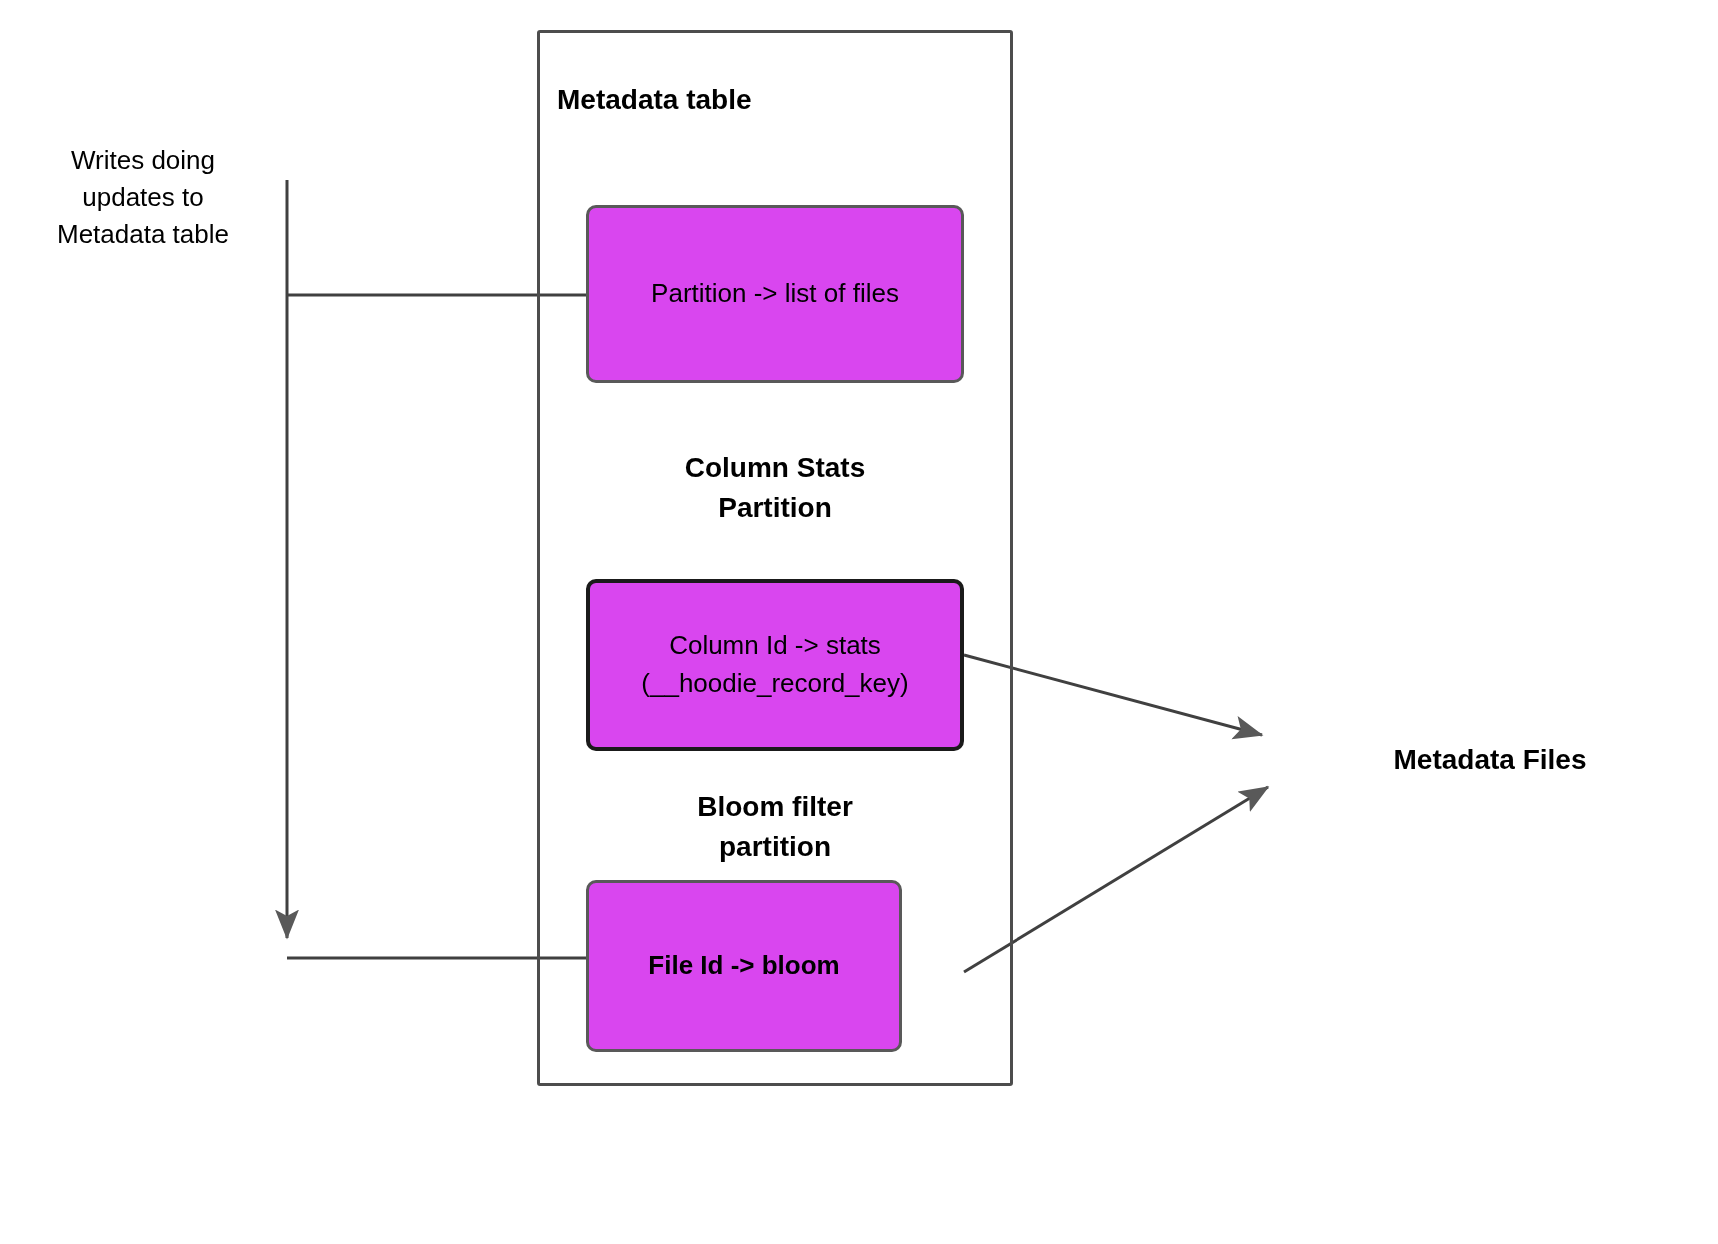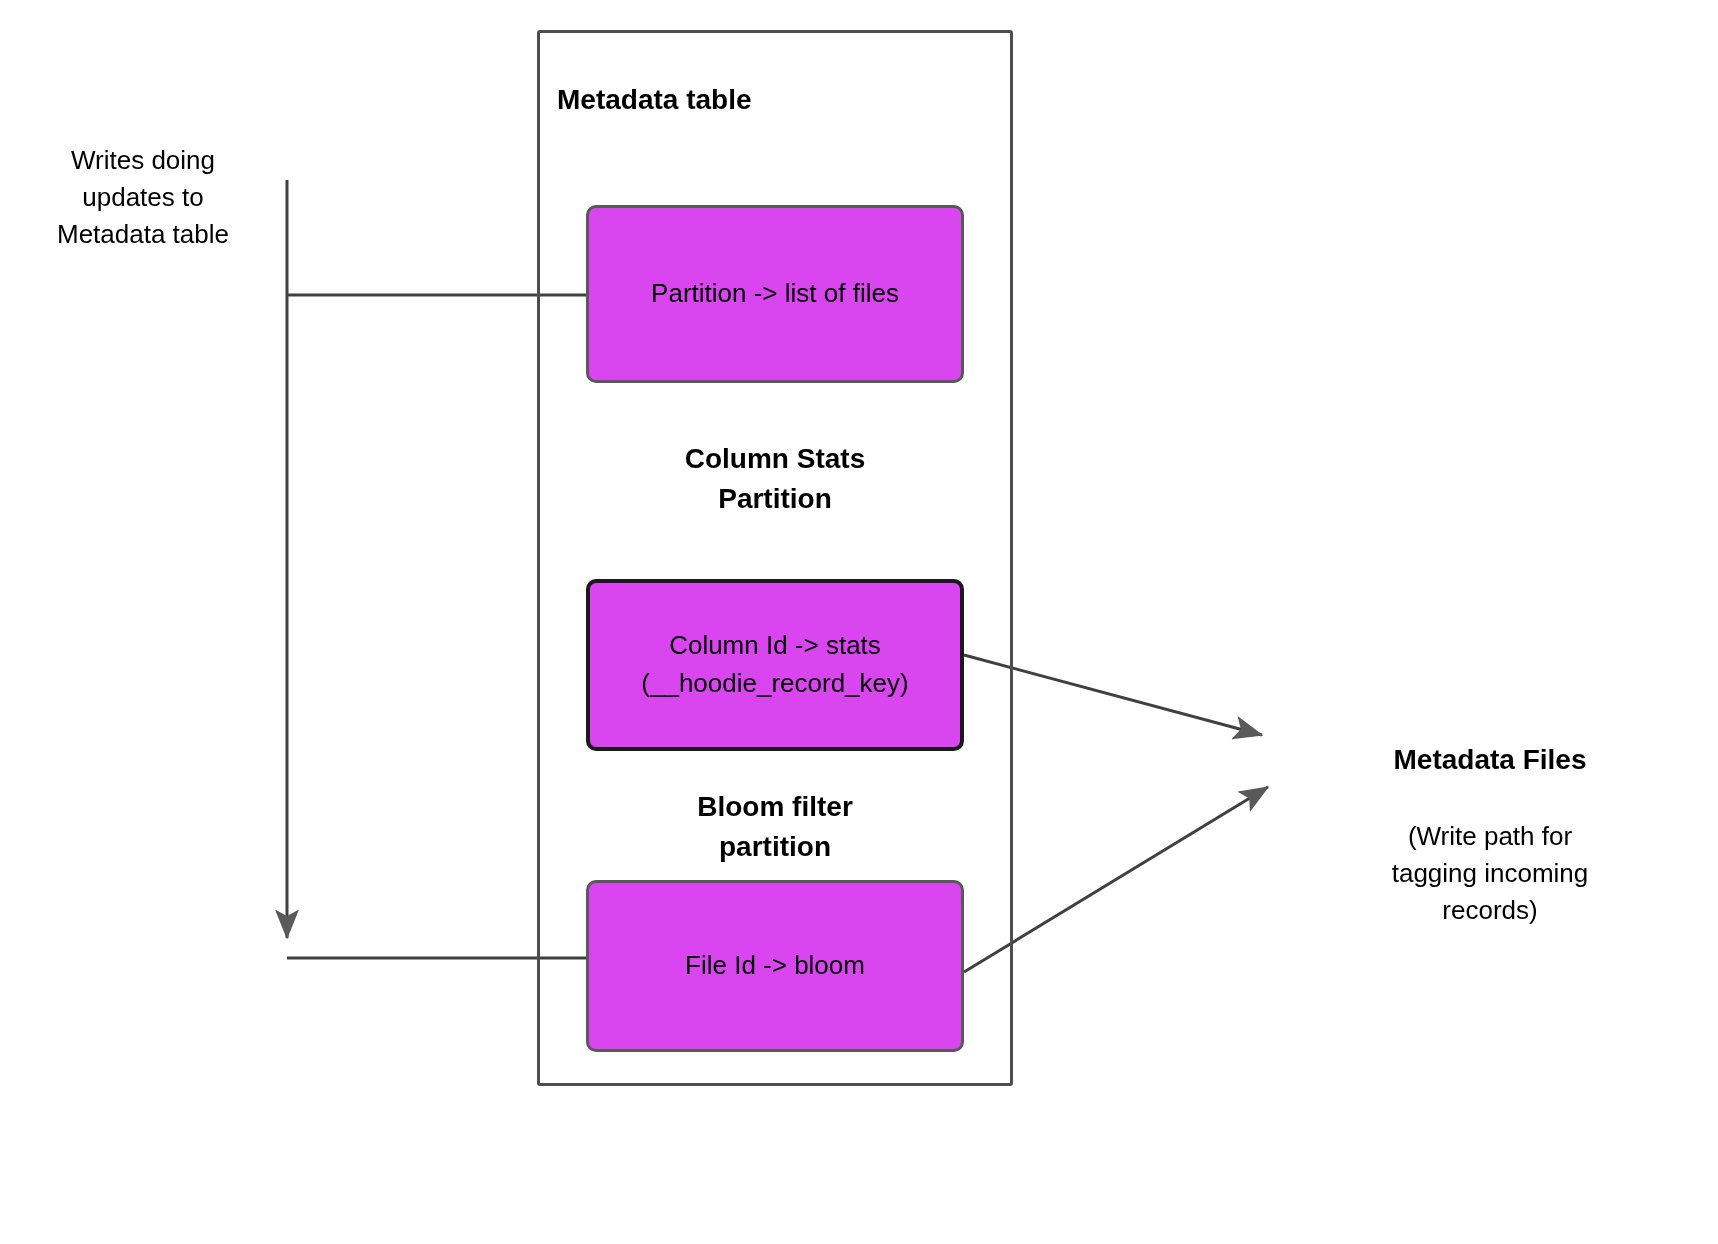--- a/index.html
+++ b/index.html
@@ -54,21 +54,21 @@
   }
 
   .part-title {
     width: 420px;
     left: 565px;
     font-size: 28px;
     font-weight: 700;
     text-align: center;
   }
   .files-title   { top: 148px; }
-  .colstats-title{ top: 439px; }
+  .colstats-title{ top: 448px; }
   .bloom-title   { top: 787px; }
 
   .mi-title {
     left: 1290px;
     top: 740px;
     width: 400px;
     font-size: 28px;
     font-weight: 700;
     text-align: center;
   }
@@ -122,23 +122,24 @@
     left: 586px;
     top: 533px;
     width: 378px;
     height: 172px;
     border: 4px solid #1a1a1a;
     margin-top: 46px;
   }
   .box-bloom {
     left: 586px;
     top: 880px;
-    width: 378px;
+    width: 316px;
     height: 172px;
     border: 3px solid #595959;
+    font-weight: bold;
   }
 </style>
 </head>
 <body>
 
 <div id="canvas">
 
   <svg id="wires" viewBox="0 0 1718 1244" xmlns="http://www.w3.org/2000/svg">
     <defs>
       <marker id="arrowGray" markerWidth="12" markerHeight="12" refX="9.5" refY="4" orient="auto" markerUnits="strokeWidth">
@@ -185,17 +186,14 @@
 (__hoodie_record_key)</span>
   </div>
 
   <div class="txt part-title bloom-title">Bloom filter
 partition</div>
   <div class="inner-box box-bloom">
     <span class="body">File Id -&gt; bloom</span>
   </div>
 
   <div class="txt mi-title">Metadata Files</div>
-  <div class="txt mi-sub">(Write path for
-tagging incoming
-records)</div>
 
 </div>
 
 </body></html>

